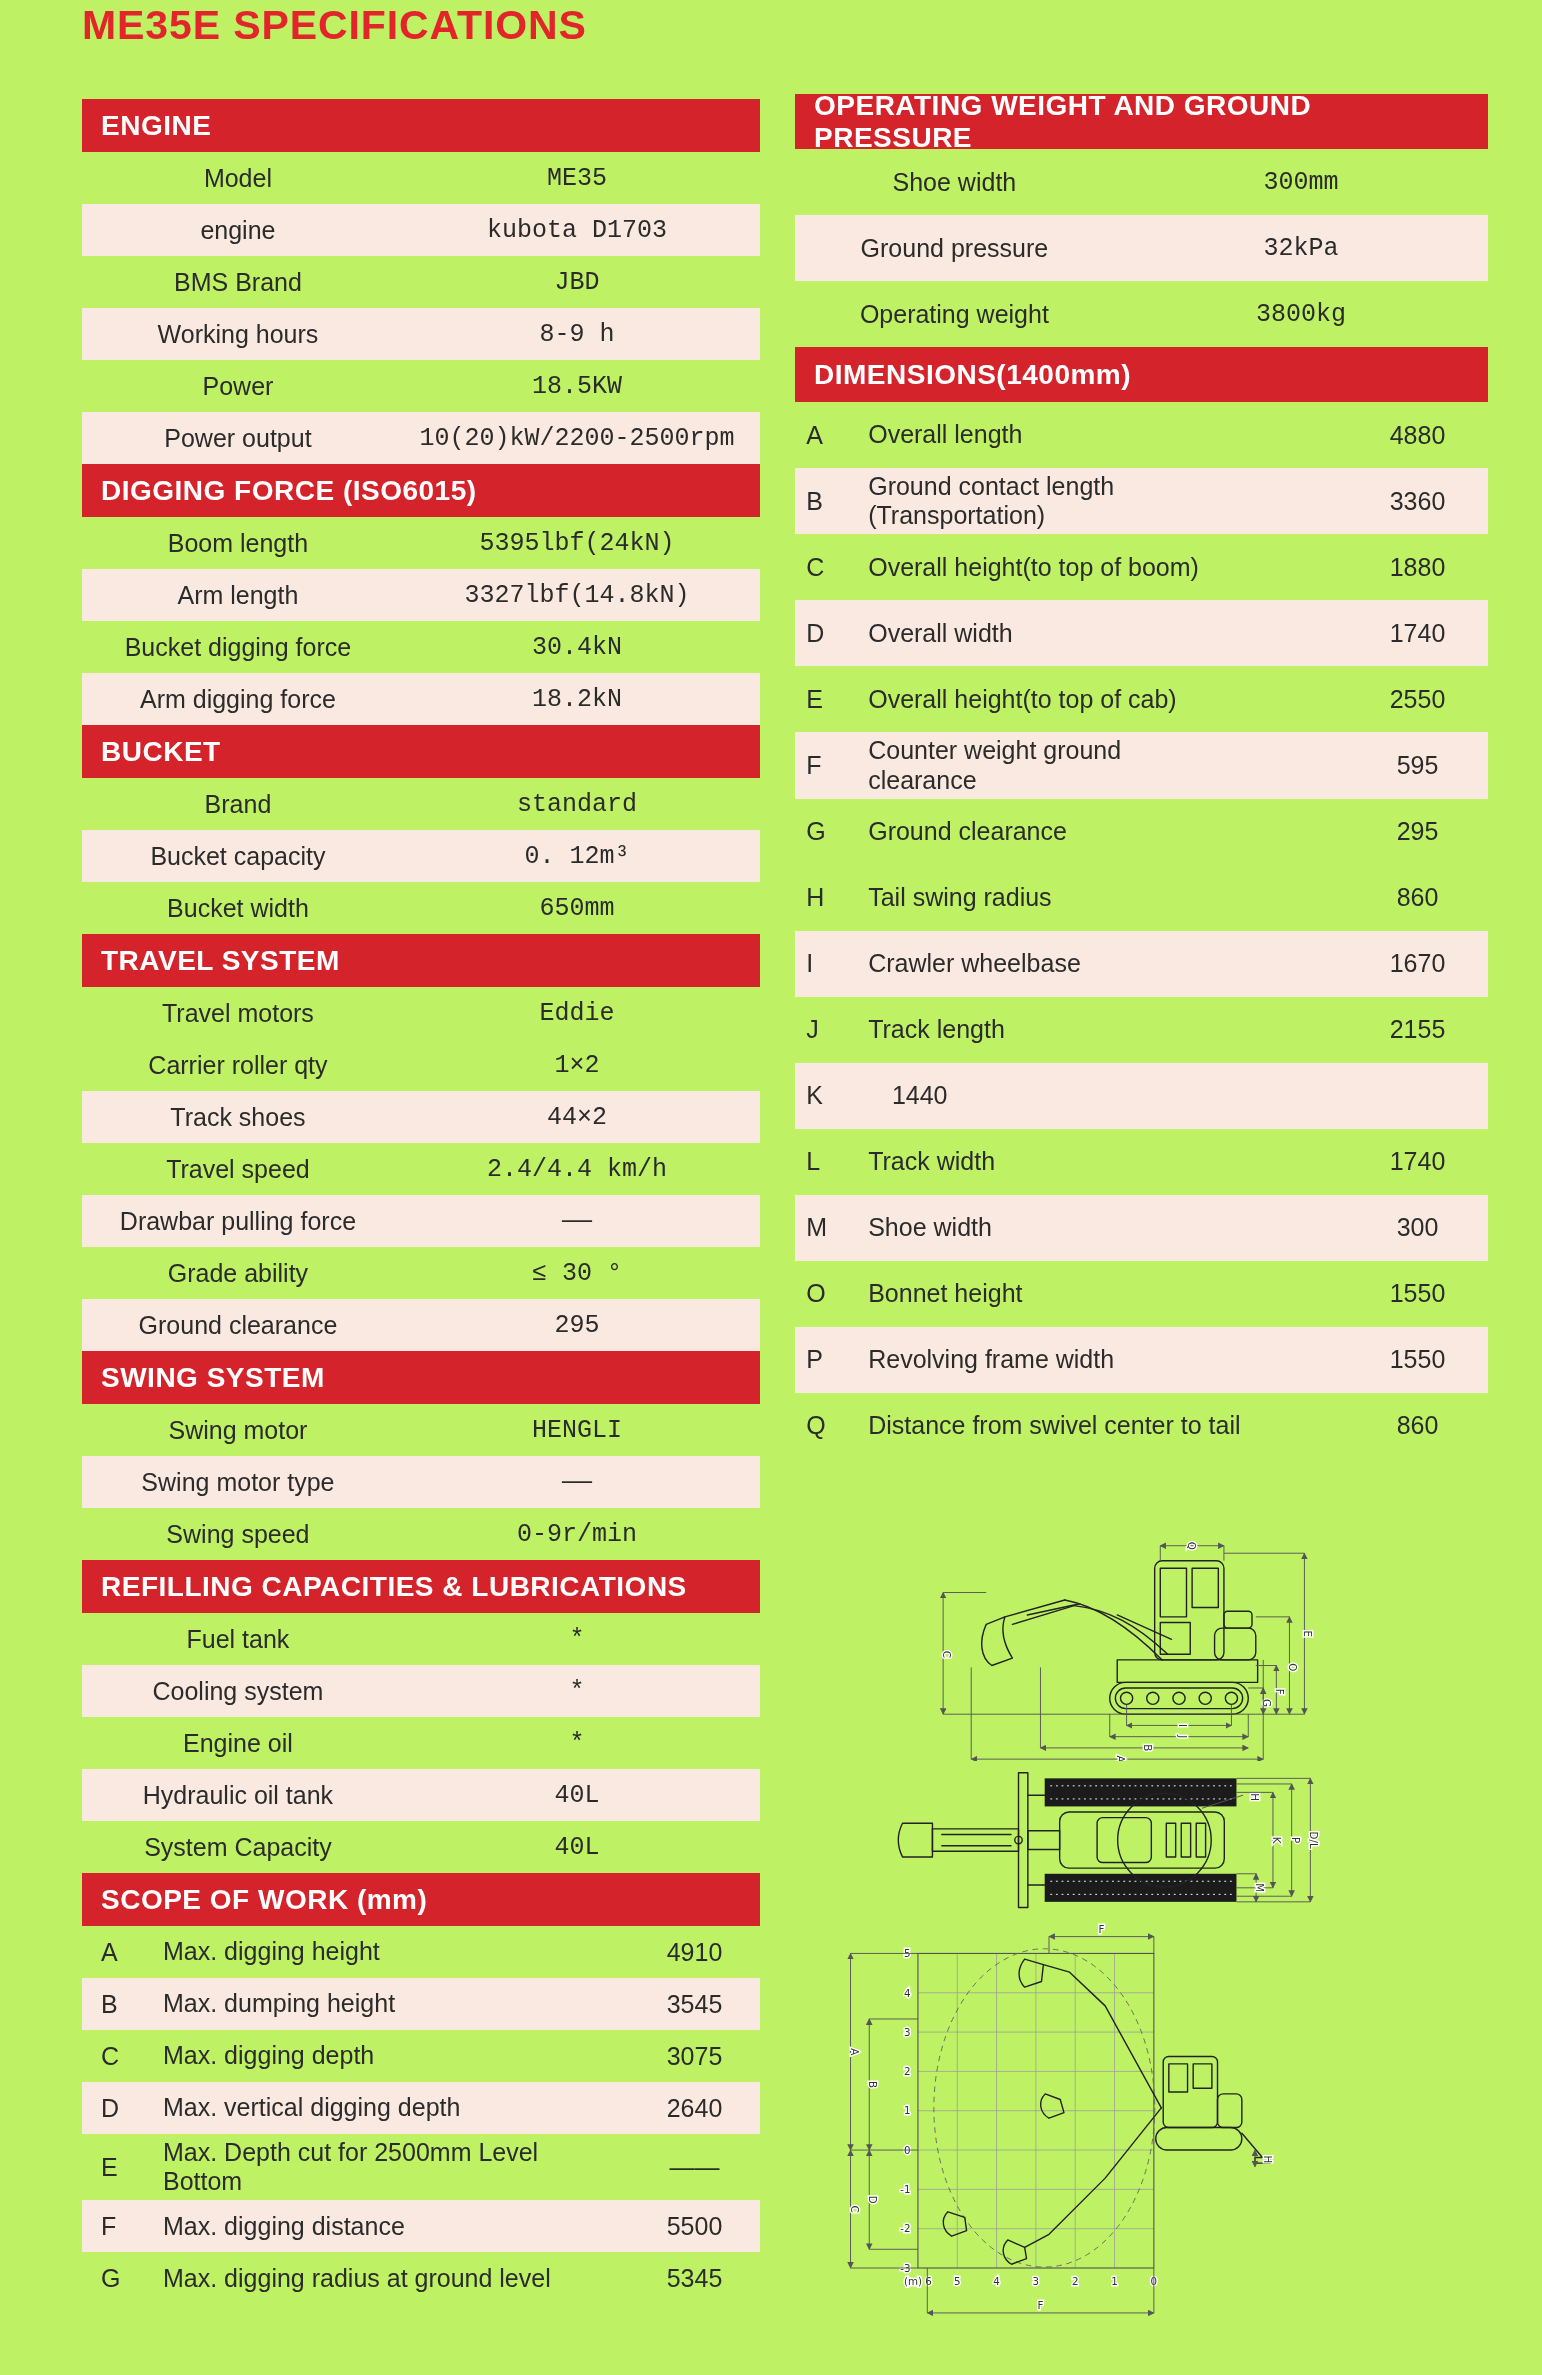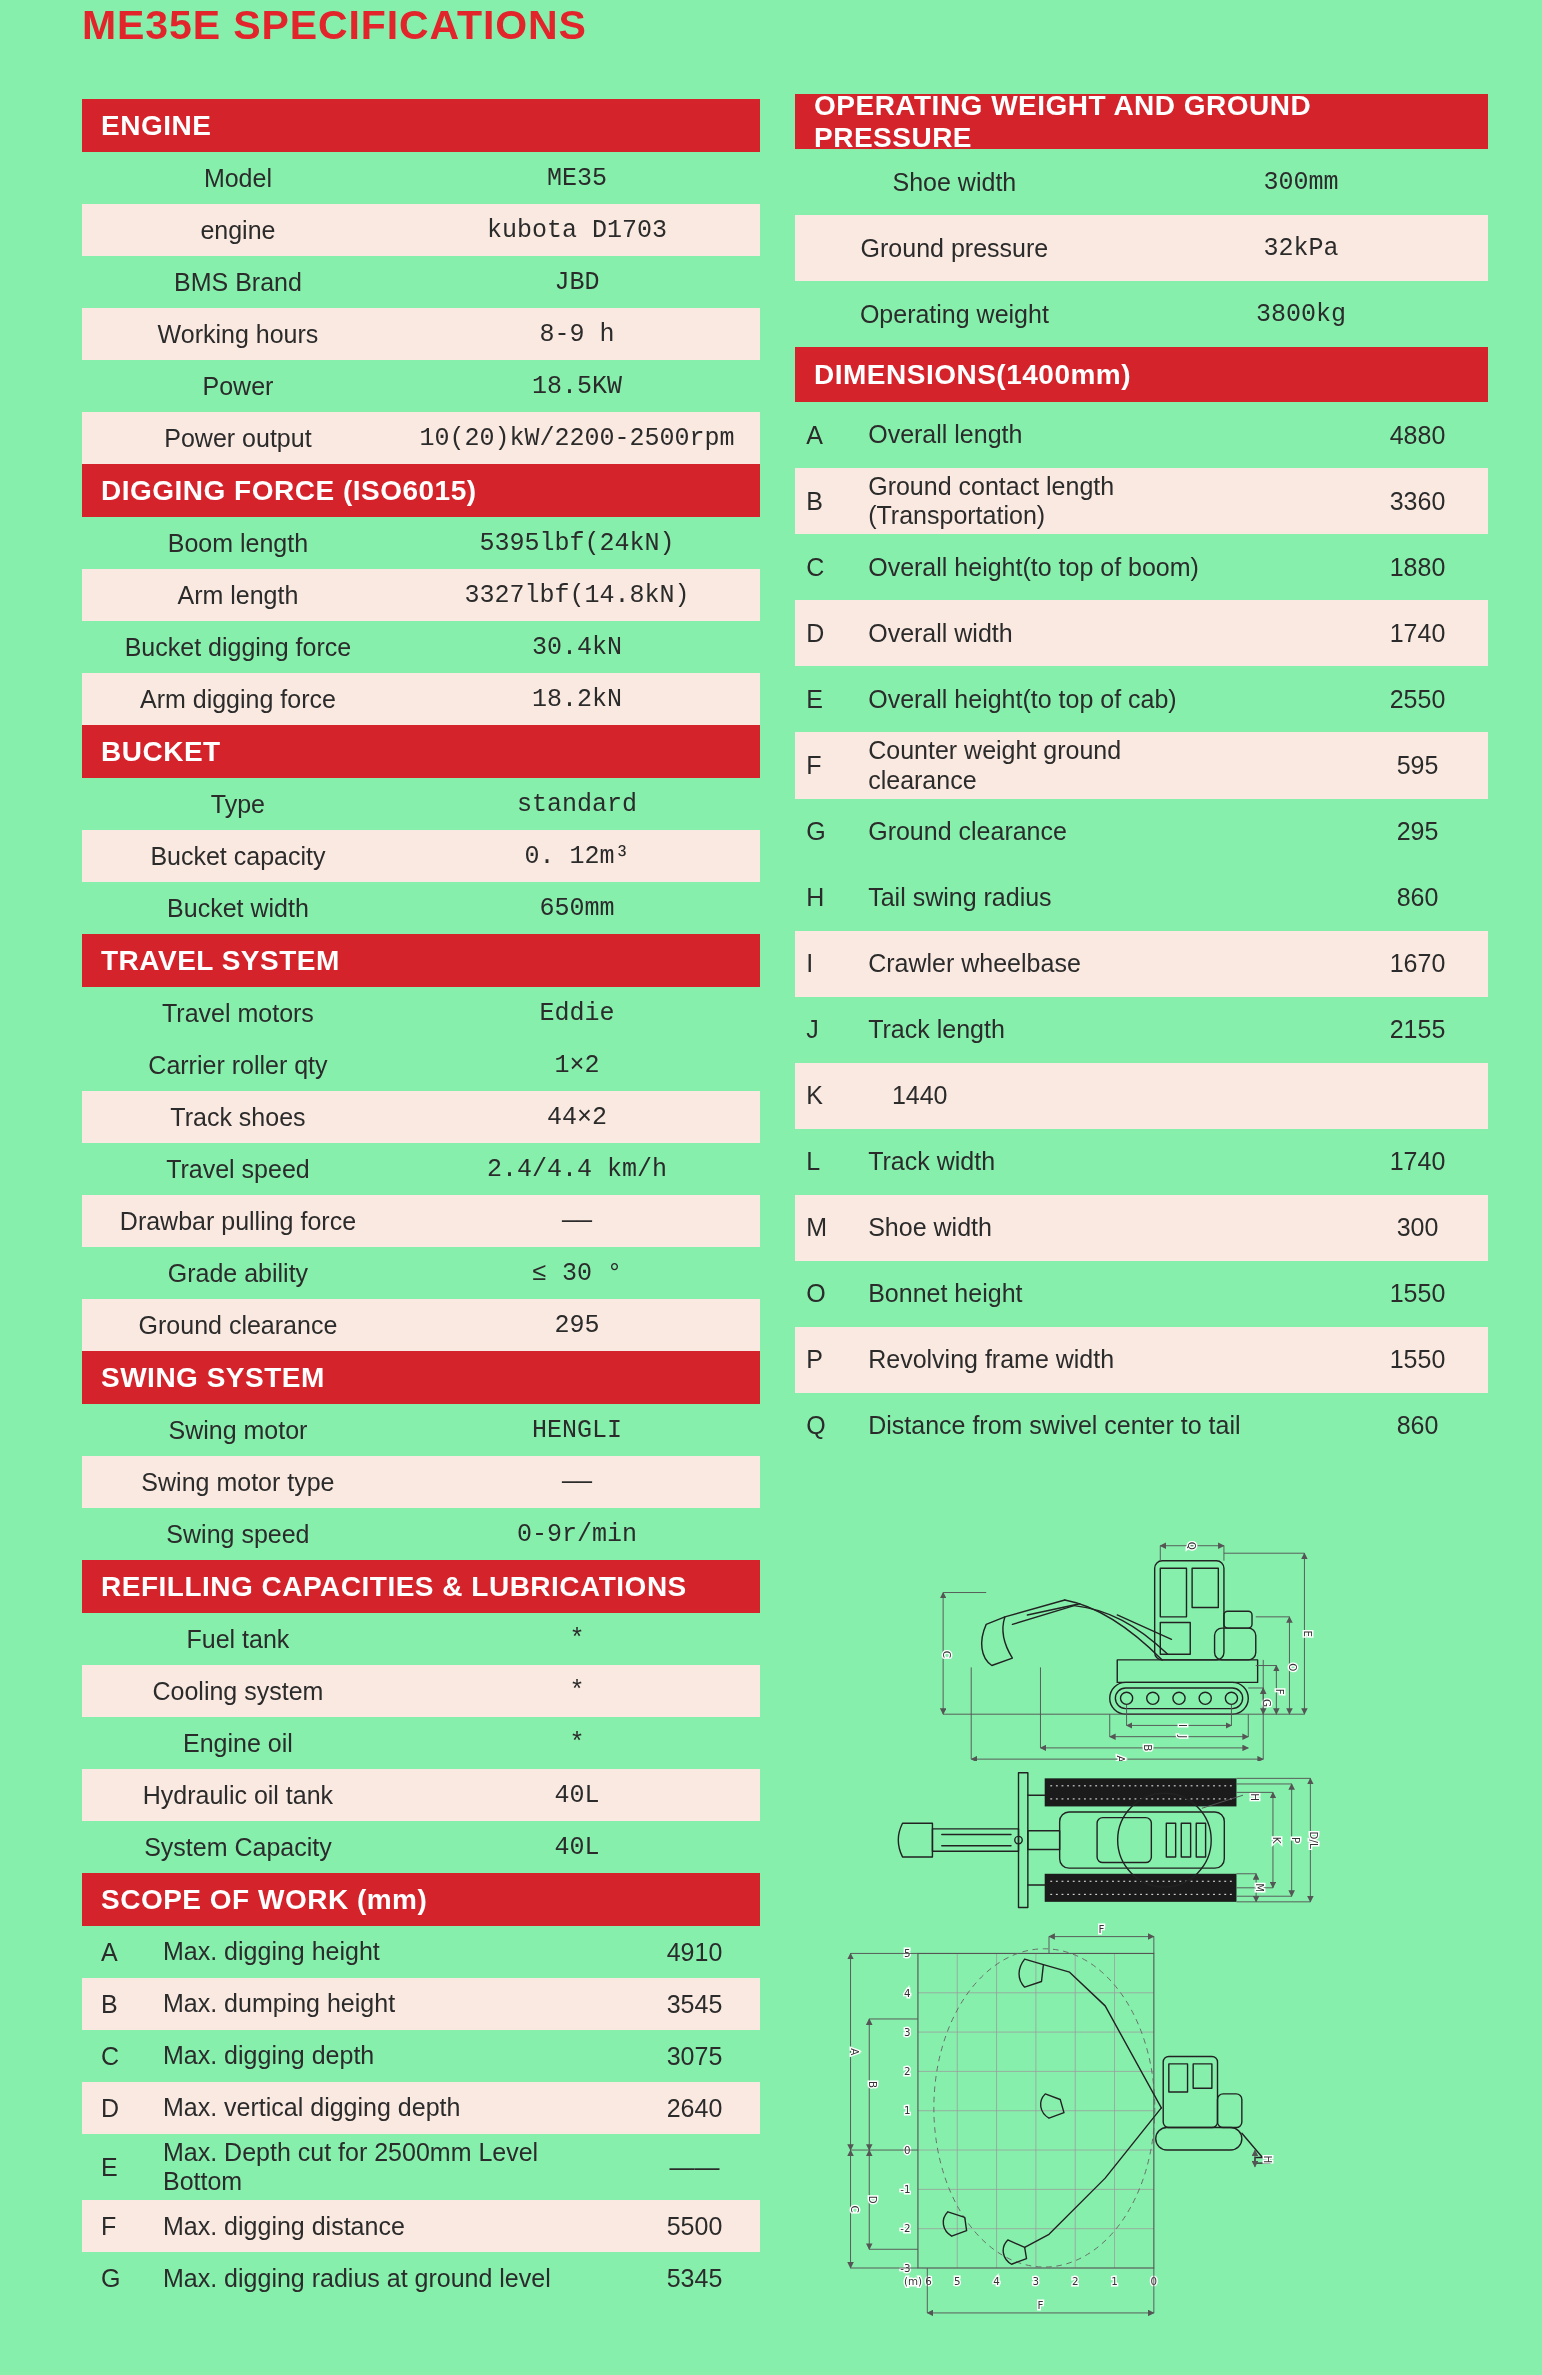--- a/index.html
+++ b/index.html
@@ -1,16 +1,16 @@
 <!DOCTYPE html>
 <html style="font-size:15px"><head>
 <meta charset="utf-8">
 <style>
   html,body{margin:0;padding:0;background:#ffffff;}
-  .page{position:relative;width:1542px;height:2375px;background:#86efac;
+  .page{position:relative;width:1542px;height:2375px;background:#bef264;
         font-family:"Liberation Sans",sans-serif;color:#2b2b2b;overflow:hidden;}
   .title{position:absolute;left:82px;top:1.9px;margin:0;font-size:41px;font-weight:900;
          color:#e2242b;letter-spacing:0.9px;font-family:"Liberation Sans",sans-serif;}
   .col{position:absolute;display:flex;flex-direction:column;}
   .col-left{left:82px;top:99px;width:678px;}
   .col-right{left:795px;top:94px;width:693px;}
   .hdr{background:#d5232b;color:#ffffff;font-weight:700;display:flex;align-items:center;
        padding:0 19px;letter-spacing:0.5px;}
   .col-left .hdr{height:53px;font-size:28px;}
   .col-right .hdr{height:55px;font-size:28px;}
@@ -92,21 +92,21 @@
           <div class="row row2 pink">
     <div class="c-lbl">Arm digging force</div>
     <div class="c-val">18.2kN</div>
   </div>
         </div>
   </section>
       <section class="sec">
     <div class="hdr">BUCKET</div>
     <div class="rows">
           <div class="row row2">
-    <div class="c-lbl">Type</div>
+    <div class="c-lbl">Brand</div>
     <div class="c-val">standard</div>
   </div>
           <div class="row row2 pink">
     <div class="c-lbl">Bucket capacity</div>
     <div class="c-val">0. 12m³</div>
   </div>
           <div class="row row2">
     <div class="c-lbl">Bucket width</div>
     <div class="c-val">650mm</div>
   </div>

